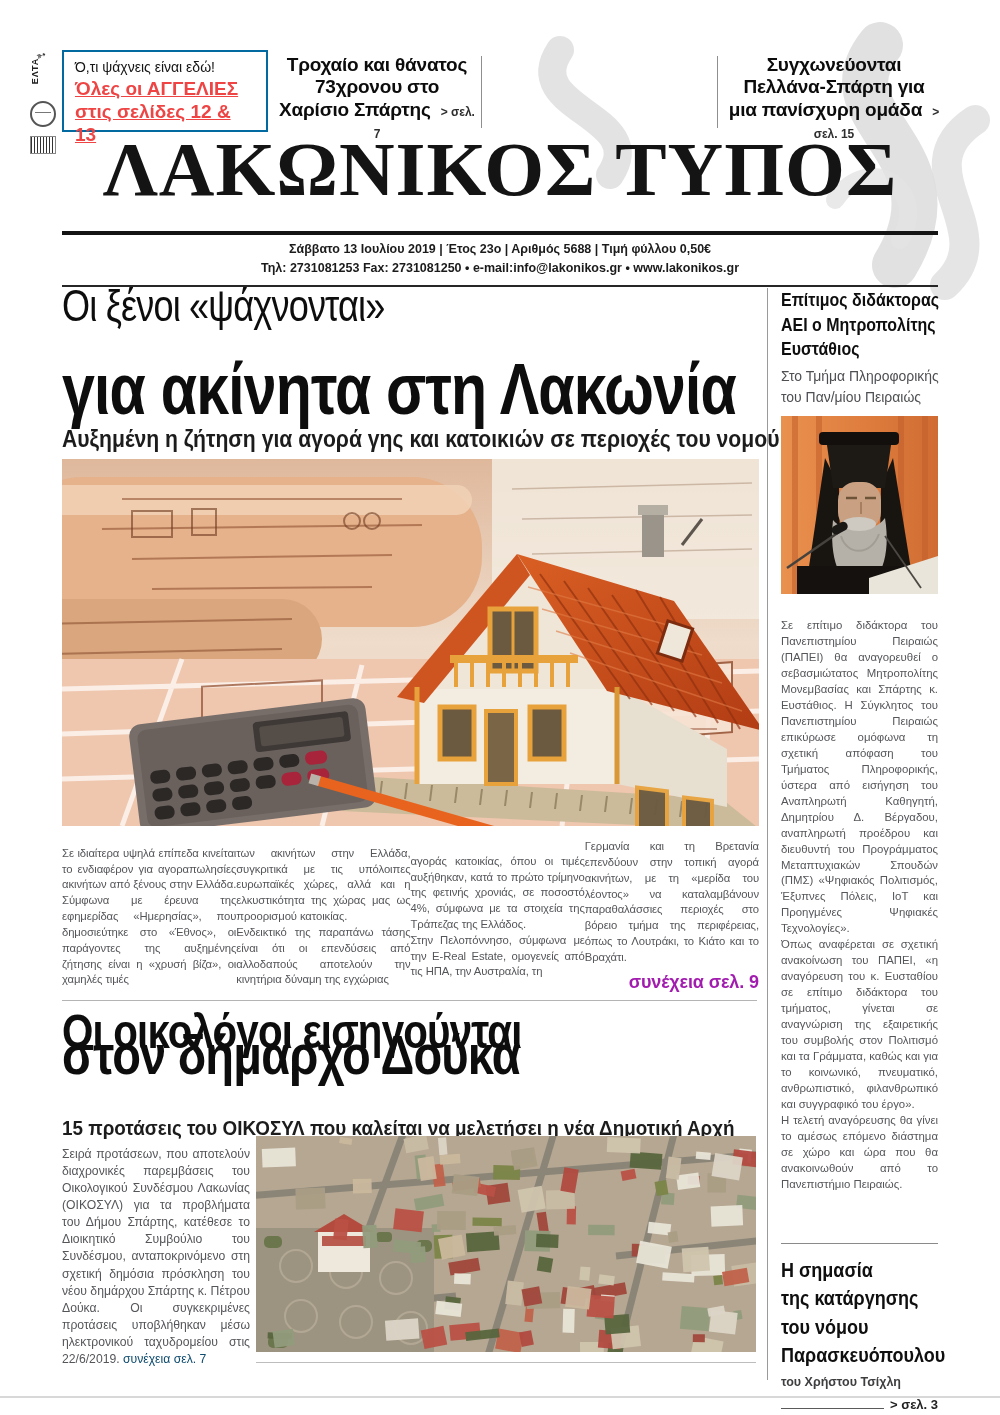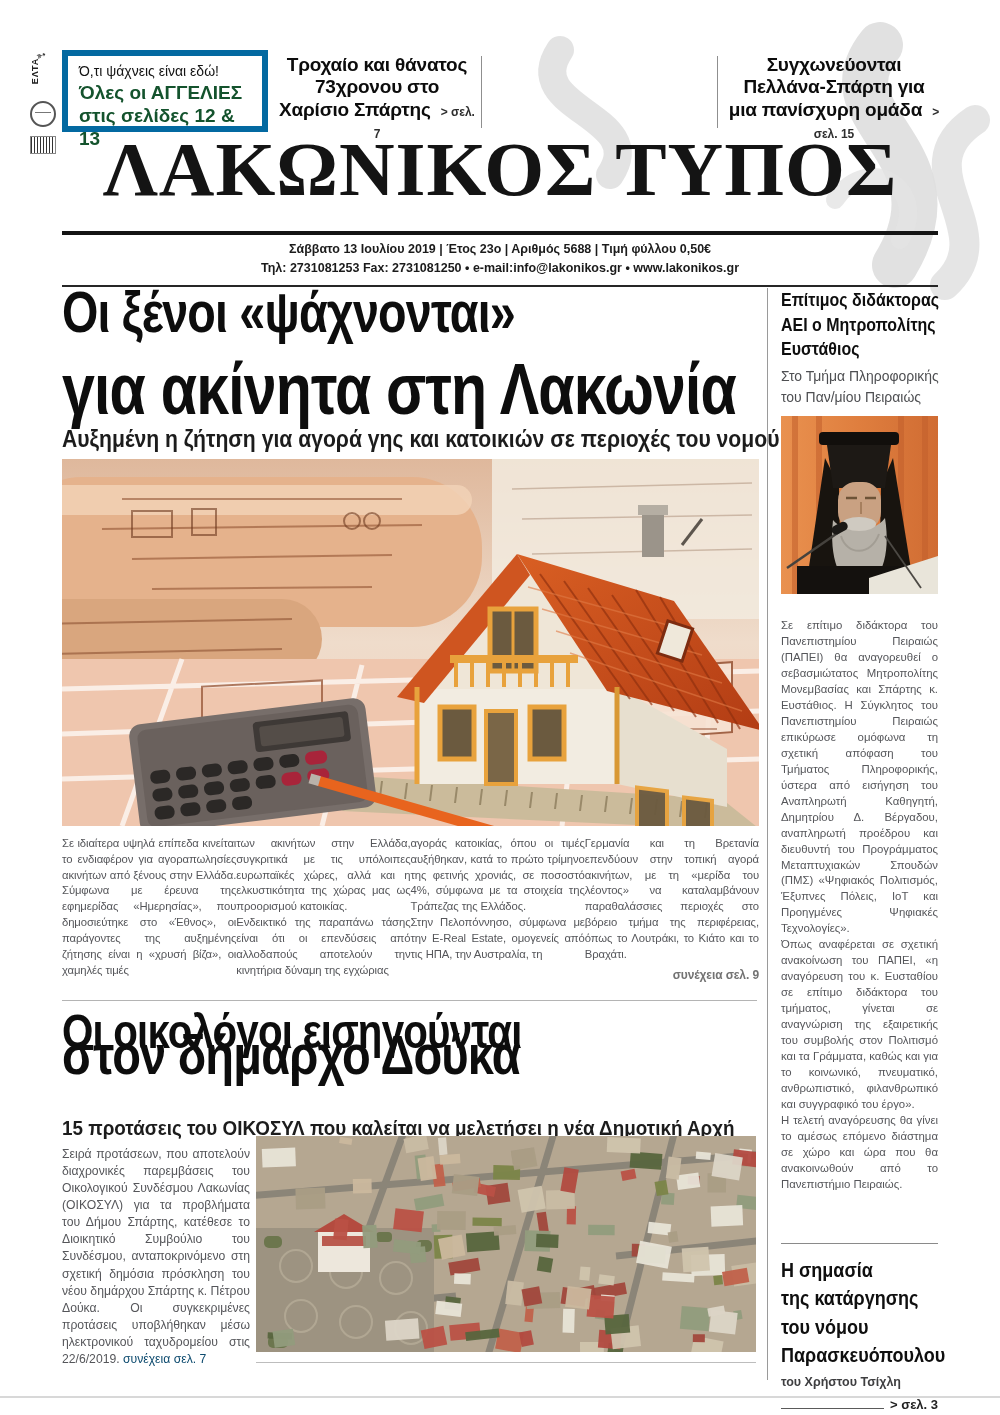--- a/index.html
+++ b/index.html
@@ -15,45 +15,45 @@
 
   
   .side-marks{left:28px;top:52px;width:30px;display:flex;flex-direction:column;align-items:center;gap:9px;}
   .elta{height:40px;width:26px;position:relative;}
   .elta span{position:absolute;left:-8px;top:14px;transform:rotate(-90deg);font-size:9px;font-weight:bold;letter-spacing:1px;color:#222;}
   .elta .bird{position:absolute;left:6px;top:-4px;font-size:12px;color:#333;transform:rotate(-20deg);}
   .postmark{width:22px;height:22px;border:2px solid #555;border-radius:50%;position:relative;}
   .postmark:after{content:"";position:absolute;left:3px;right:3px;top:9px;border-top:1px solid #777;}
   .barcode{width:24px;height:16px;border:1px solid #888;
     background:repeating-linear-gradient(90deg,#333 0 1px,#fff 1px 3px);}
-  .classifieds{left:62px;top:50px;width:206px;height:82px;border:6px solid #0369a1;
+  .classifieds{left:62px;top:50px;width:206px;height:82px;border:2px solid #0369a1;
     padding:7px 11px;box-sizing:border-box;background:#fff;}
   .classifieds .tagline{font-size:14px;color:#141414;line-height:1.25;}
-  .classifieds .big{font-size:19px;font-weight:bold;color:#14532d;line-height:1.22;}
+  .classifieds .big{font-size:19px;font-weight:bold;color:#ef4444;line-height:1.22;text-decoration:underline;}
   .teaser{top:54px;font-size:19px;font-weight:bold;line-height:1.18;color:#0c0c0c;letter-spacing:-.2px;text-align:center;}
   .teaser .ref{font-size:12px;font-weight:bold;color:#2e2e2e;margin-left:5px;letter-spacing:0;}
   .vsep{top:56px;width:1px;height:72px;background:#8f8f8f;}
 
   
   .watermarks{left:0;top:0;pointer-events:none;}
   .masthead{left:62px;top:130px;width:876px;text-align:center;}
   .masthead .title{font-family:"Liberation Serif","DejaVu Serif",serif;font-weight:bold;
     font-size:77px;line-height:1.02;color:#141414;letter-spacing:1px;}
   .masthead .subtitle{display:block;margin-top:3px;font-size:19px;letter-spacing:7px;color:#2d2d2d;}
   .infobar{left:62px;top:231px;width:876px;border-top:4px solid #141414;border-bottom:2px solid #262626;
     padding:5px 0 6px;text-align:center;font-size:12.5px;font-weight:bold;color:#1b1b1b;line-height:1.55;}
 
   
-  .hl1{left:62px;top:284px;font-size:57px;font-weight:700;color:#0d0d0d;line-height:1;letter-spacing:-1px;}
+  .hl1{left:62px;top:284px;font-size:44px;font-weight:400;color:#0d0d0d;line-height:1;letter-spacing:-1px;}
   .hl2{left:62px;top:353px;font-size:72px;font-weight:800;color:#0d0d0d;line-height:1;letter-spacing:-1px;}
   .lead-subhead{left:62px;top:426px;font-size:23px;font-weight:700;color:#1c1c1c;}
   .lead-photo{left:62px;top:459px;width:697px;height:367px;}
-  .lead-cols{left:62px;top:836px;width:697px;height:162px;display:flex;overflow:hidden;}
+  .lead-cols{left:62px;top:836px;width:697px;height:162px;display:flex;overflow:hidden;align-items:center;}
   .lead-cols .col{flex:1;font-size:11.3px;line-height:1.4;color:#55565a;text-align:justify;letter-spacing:-.1px;}
-  .lead-cols .cont{display:block;text-align:right;font-weight:bold;color:#737373;font-size:12px;margin-top:4px;}
+  .lead-cols .cont{display:block;text-align:right;font-weight:bold;color:#a21caf;font-size:18px;margin-top:4px;}
   .rule{background:#b4b4b4;height:1px;}
 
   
   .eco-h1{left:62px;top:1008px;font-size:48px;font-weight:800;color:#0d0d0d;line-height:1;letter-spacing:-1px;}
   .eco-h2{left:62px;top:1027px;font-size:56px;font-weight:800;color:#0d0d0d;line-height:1;letter-spacing:-1px;}
   .eco-subhead{left:62px;top:1116px;font-size:20.5px;font-weight:700;color:#1c1c1c;}
   .eco-body{left:62px;top:1146px;width:188px;height:234px;font-size:12.2px;line-height:1.4;
     color:#55565a;text-align:justify;overflow:hidden;}
   .eco-body .cont{font-weight:normal;color:#0c4a6e;margin-top:48px;}
   .aerial{left:256px;top:1136px;width:500px;height:216px;}

